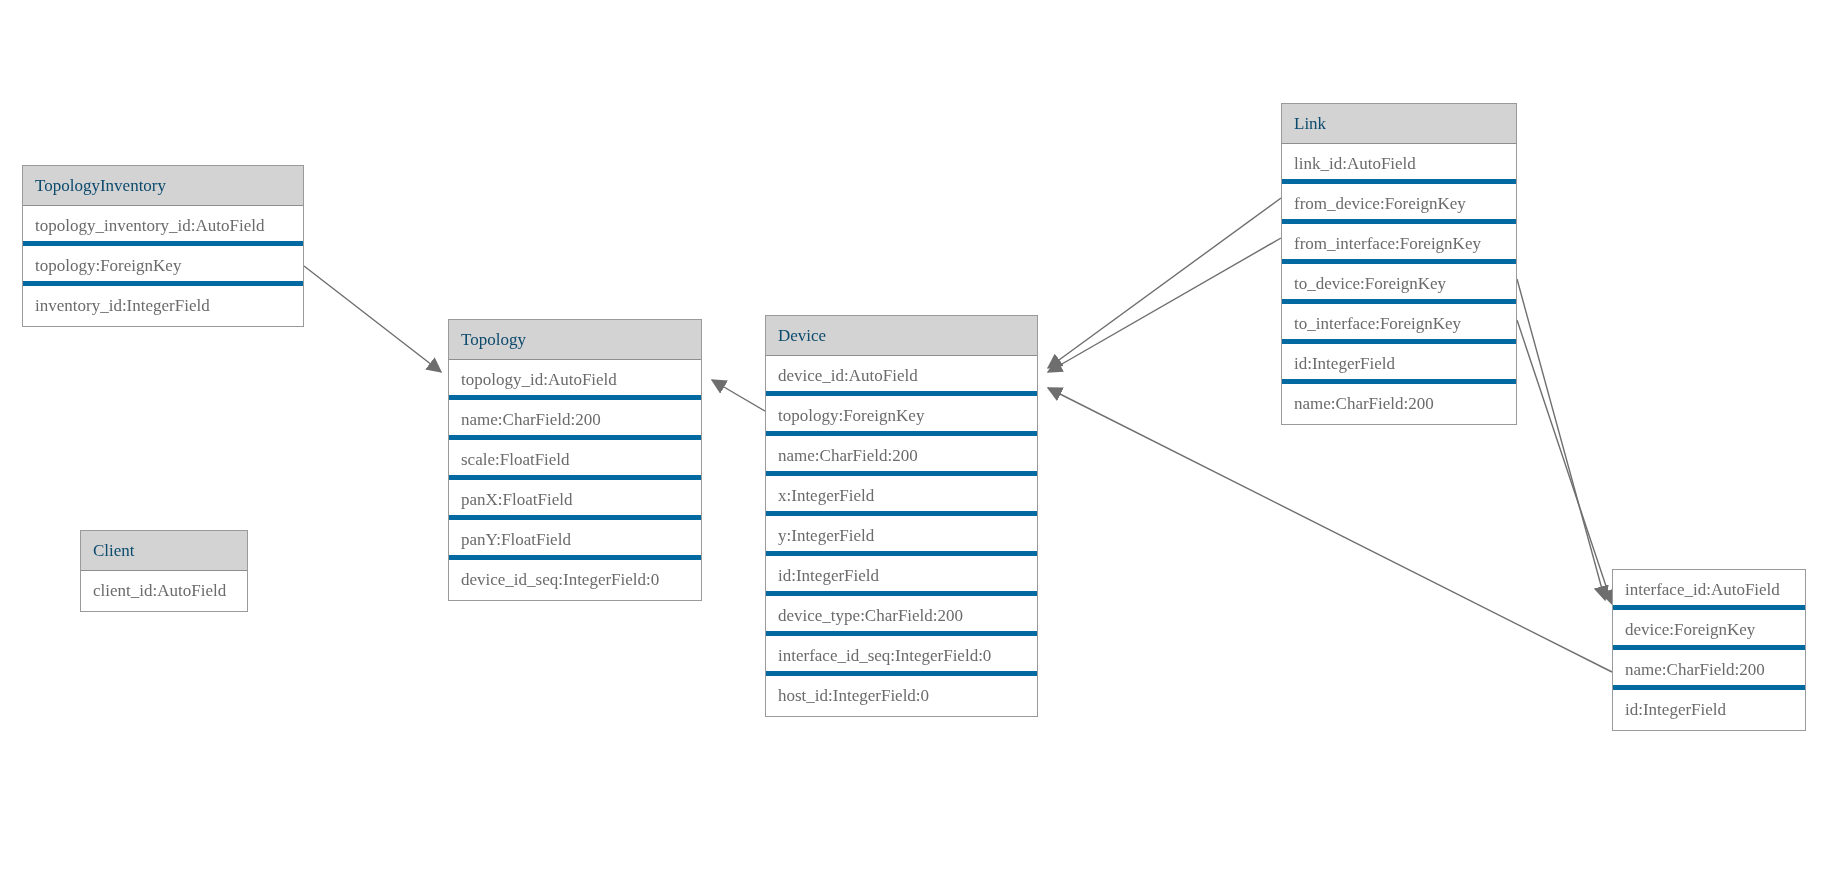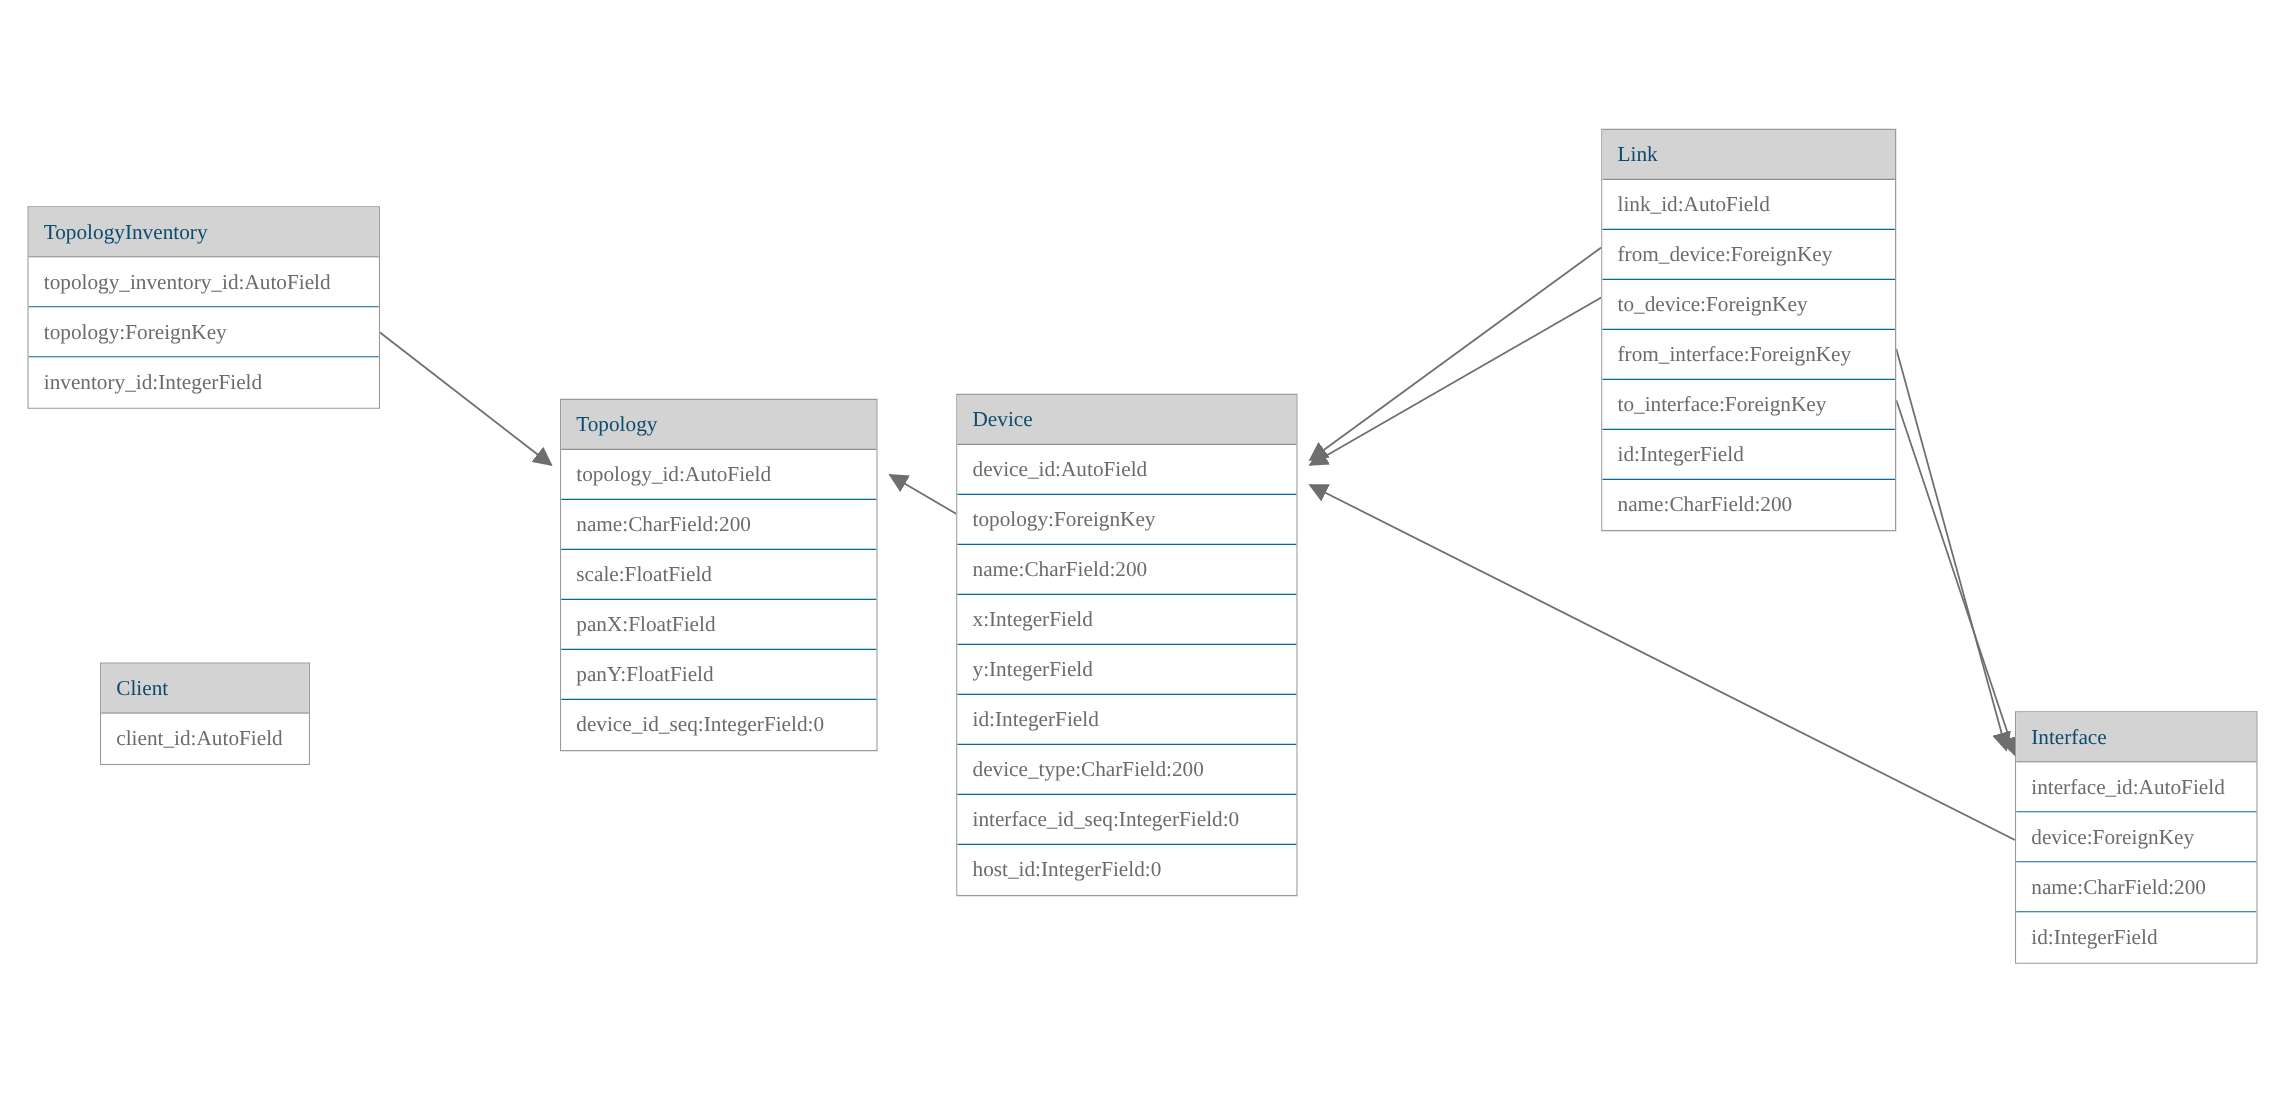--- a/index.html
+++ b/index.html
@@ -38,21 +38,21 @@
     color: #0c4a6e;
     font-size: 17px;
     line-height: 40px;
     height: 40px;
     padding: 0 12px;
     white-space: nowrap;
     overflow: hidden;
   }
   .entity-field {
     box-sizing: border-box;
-    border-bottom: 1px solid #0369a1;
+    border-bottom: 5px solid #0369a1;
     color: #6b6b6b;
     font-size: 17px;
     line-height: 40px;
     height: 40px;
     padding: 0 12px;
     white-space: nowrap;
     overflow: hidden;
     background: #ffffff;
   }
   .entity-field:last-child {
@@ -115,28 +115,27 @@
         <div class="entity-field">y:IntegerField</div>
         <div class="entity-field">id:IntegerField</div>
         <div class="entity-field">device_type:CharField:200</div>
         <div class="entity-field">interface_id_seq:IntegerField:0</div>
         <div class="entity-field">host_id:IntegerField:0</div>
       </div>
       <div class="entity" style="left: 1281px; top: 103px; width: 236px;">
         <div class="entity-header">Link</div>
         <div class="entity-field">link_id:AutoField</div>
         <div class="entity-field">from_device:ForeignKey</div>
+        <div class="entity-field">from_interface:ForeignKey</div>
         <div class="entity-field">to_device:ForeignKey</div>
-        <div class="entity-field">from_interface:ForeignKey</div>
         <div class="entity-field">to_interface:ForeignKey</div>
         <div class="entity-field">id:IntegerField</div>
         <div class="entity-field">name:CharField:200</div>
       </div>
       <div class="entity" style="left: 1612px; top: 569px; width: 194px;">
-        <div class="entity-header">Interface</div>
         <div class="entity-field">interface_id:AutoField</div>
         <div class="entity-field">device:ForeignKey</div>
         <div class="entity-field">name:CharField:200</div>
         <div class="entity-field">id:IntegerField</div>
       </div>
     </div>
 
 </div>
 
 </body></html>

